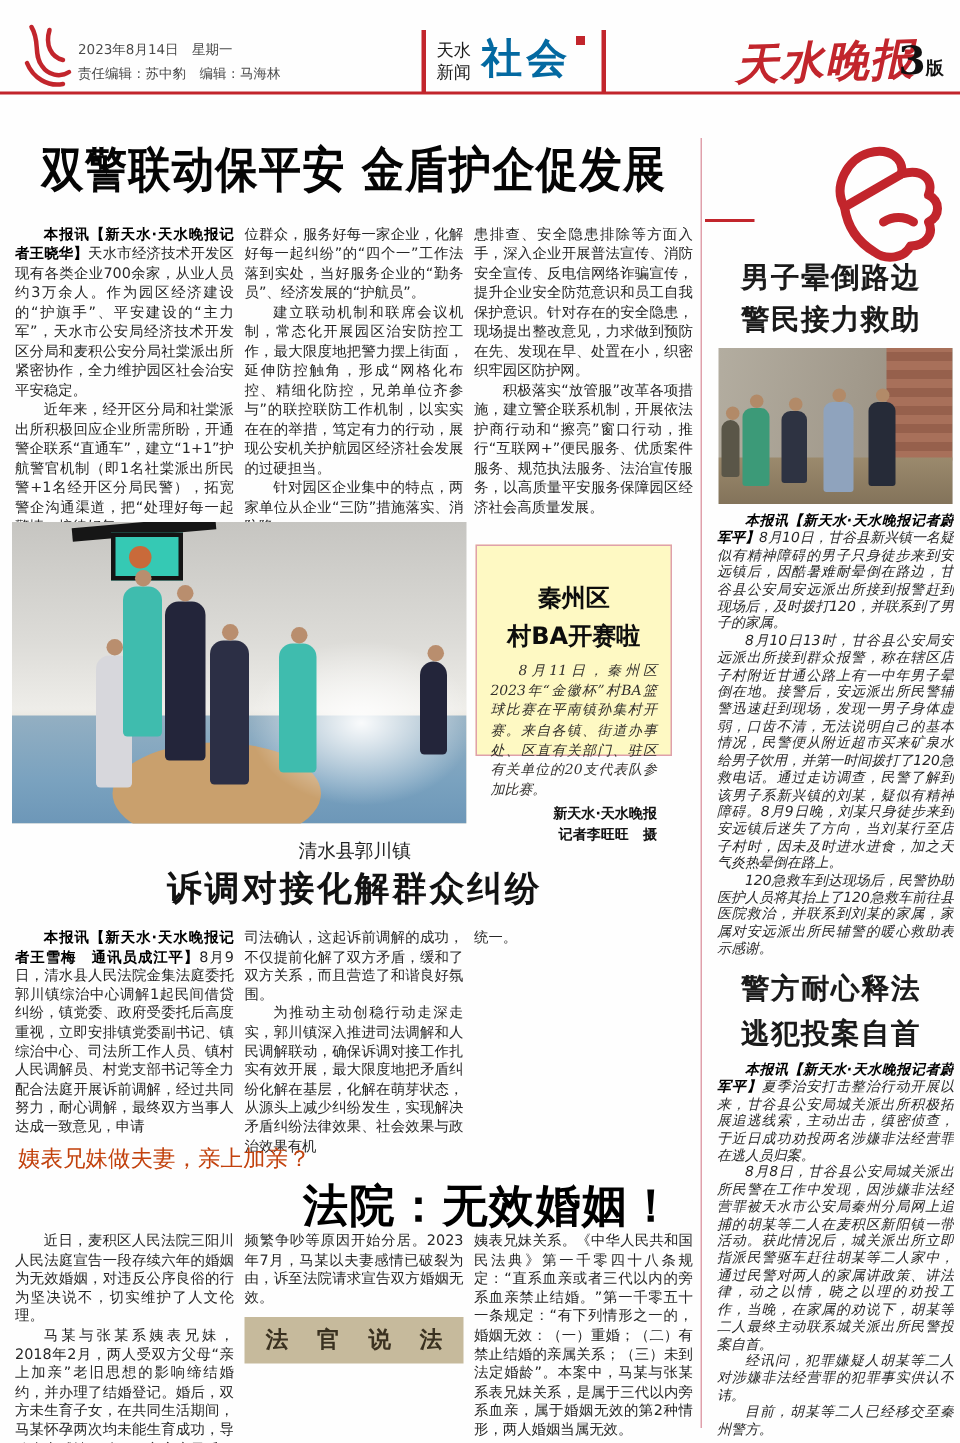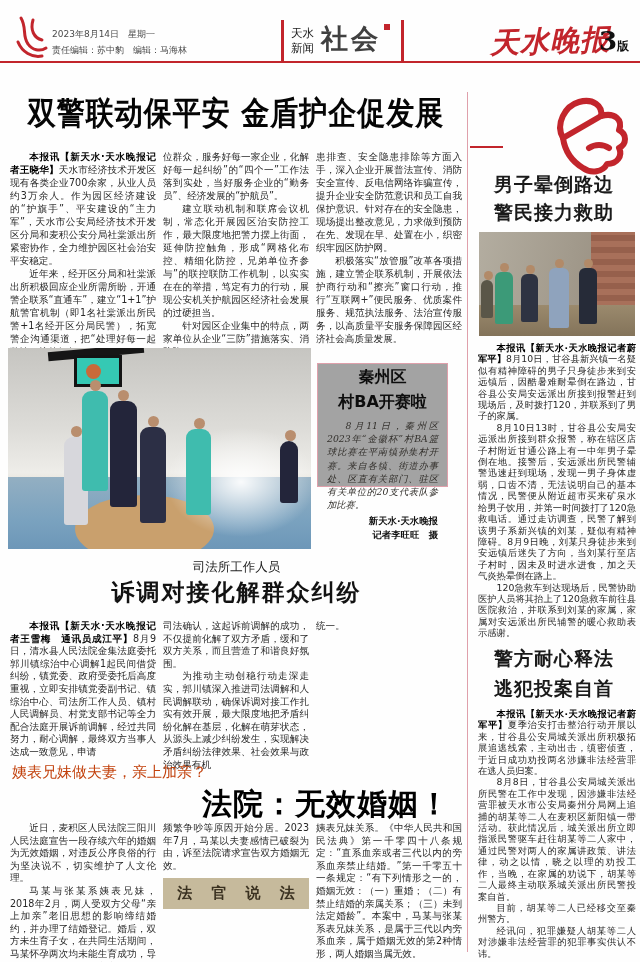--- a/index.html
+++ b/index.html
@@ -8,21 +8,21 @@
     position:relative; width:640px; height:962px; margin:0 auto;
     background:#fefefe; overflow:hidden; color:var(--ink);
     font-family:"DejaVu Sans","Liberation Sans",sans-serif;
   }
   
   .logo{ position:absolute; left:12px; top:14px; }
   .h-date{ position:absolute; left:52px; top:26px; font-size:9px; color:#4a4a4a; line-height:16px; white-space:pre; }
   .h-center{ position:absolute; left:281px; top:20px; display:flex; align-items:center; gap:7px; }
   .h-bar{ width:3px; height:42px; background:var(--red); }
   .h-sec{ font-size:11.5px; line-height:15px; color:#1b1b1b; text-align:center; }
-  .h-shehui{ font-family:Liberation Sans, sans-serif; font-size:27px; font-weight:bold; letter-spacing:3px; color:#404040; position:relative; top:-2px;}
+  .h-shehui{ font-family:Liberation Sans, sans-serif; font-size:27px; font-weight:bold; letter-spacing:3px; color:#0369a1; position:relative; top:-2px;}
   .h-seal{ width:6px; height:6px; background:var(--red); display:inline-block; position:relative; top:-14px; left:-4px;}
   .masthead{ position:absolute; left:490px; top:22px; font-family:"DejaVu Serif","Liberation Serif",serif;
     font-style:italic; font-weight:bold; font-size:29px; color:var(--red); letter-spacing:1px; transform:rotate(-2deg); }
   .pageno{ position:absolute; left:599px; top:26px; font-family:"DejaVu Serif","Liberation Serif",serif; color:#111; }
   .pageno .n{ font-size:26px; font-weight:bold; }
   .pageno .b{ font-size:12px; font-weight:bold; }
   .h-rule{ position:absolute; left:0; top:61px; width:640px; height:2px; background:var(--red); }
 
   
   .ncol{ width:146px; font-size:9.6px; line-height:13px; text-align:justify; color:#272727; }
@@ -48,22 +48,22 @@
   .fig::before{ content:""; position:absolute; top:-11px; left:30%; width:11px; height:11px; border-radius:50%; background:#b98e6e; }
   .f1{ left:74px; bottom:58px; width:26px; height:100px; background:#3fbcae; }
   .f2{ left:102px; bottom:42px; width:27px; height:106px; background:#23253a; }
   .f3{ left:132px; bottom:26px; width:26px; height:96px; background:#2c2f45; }
   .f4{ left:56px; bottom:24px; width:24px; height:88px; background:#d7d7dc; }
   .f5{ left:178px; bottom:34px; width:25px; height:86px; background:#3fbcae; }
   .f6{ left:272px; bottom:46px; width:18px; height:62px; background:#23253a; }
   .bb-ball{ position:absolute; left:78px; top:16px; width:15px; height:15px; border-radius:50%; background:#c96a3a; }
 
   
-  .vbox{ position:absolute; left:317px; top:363px; width:131px; height:124px; box-sizing:border-box;
-    border:1px solid var(--pink); padding:0 9px 8px; background:#a3a3a3; }
+  .vbox{ position:absolute; left:317px; top:363px; width:131px; height:141px; box-sizing:border-box;
+    border:1px solid var(--pink); padding:22px 9px 8px; background:#fef9c3; }
   .vbox-title{ text-align:center; font-size:16px; font-weight:700; line-height:25px; color:#0d0d0d; }
   .vbox-body{ margin-top:5px; font-family:"DejaVu Serif","Liberation Serif",serif; font-style:italic;
     font-size:9.3px; line-height:13.2px; text-align:justify; color:#33302c; text-indent:2em; }
   .vbox-credit{ margin-top:3px; text-align:right; font-weight:700; font-size:9.4px; line-height:14px; color:#111; }
 
   .vdivider{ position:absolute; left:467px; top:92px; width:1px; height:860px; background:var(--pink); }
 
   
   .med-kicker{ position:absolute; left:10px; top:559px; width:453px; text-align:center; font-size:12.5px; color:#232323; }
   .med-headline{ position:absolute; left:10px; top:577px; width:453px; text-align:center;
@@ -91,21 +91,21 @@
     background:repeating-linear-gradient(0deg,#a8705a 0 6px,#96604c 6px 12px); }
   .rp-dirt{ position:absolute; bottom:0; left:0; width:100%; height:30%; background:linear-gradient(180deg,#9b8a6d,#83735a); }
   .rp-fig{ position:absolute; border-radius:6px 6px 2px 2px; }
   .rp-fig::before{ content:""; position:absolute; top:-9px; left:28%; width:9px; height:9px; border-radius:50%; background:#b28a68; }
   .r1{ left:16px; bottom:12px; width:18px; height:52px; background:#3c9a78; }
   .r2{ left:42px; bottom:14px; width:17px; height:48px; background:#2e3342; }
   .r3{ left:70px; bottom:8px; width:20px; height:60px; background:#8fa3bd; }
   .r4{ left:100px; bottom:12px; width:18px; height:56px; background:#262b38; }
   .r5{ left:2px; bottom:18px; width:12px; height:38px; background:#5a5648; }
   .rc-body{ position:absolute; left:478px; width:158px; overflow:hidden;
-    font-size:9.3px; line-height:11.4px; text-align:justify; color:#272727; }
+    font-size:9.3px; line-height:11.4px; text-align:justify; color:#272727;font-style:italic; }
   .rc-body p{ margin:0; text-indent:2em; }
   .rc-body1{ top:342px; height:297px; }
   .rc-body2{ top:708px; height:252px; }
 </style>
 </head>
 <body>
 
 <div class="page">
 
   <span class="logo">
@@ -173,21 +173,21 @@
     </div>
     <div class="vbox-body">8月11日，秦州区2023年“金徽杯”村BA篮球比赛在平南镇孙集村开赛。来自各镇、街道办事处、区直有关部门、驻区有关单位的20支代表队参加比赛。</div>
     <div class="vbox-credit">
       <span>新天水·天水晚报</span><br>
       <span>记者李旺旺　摄</span>
     </div>
   </div>
 
   <div class="vdivider"></div>
 
-  <div class="med-kicker">司法所工作人员</div>
+  <div class="med-kicker">清水县郭川镇</div>
   <div class="med-headline">诉调对接化解群众纠纷</div>
   <div class="med-cols">
     <div class="ncol">
       <p><b class="intro">本报讯【新天水·天水晚报记者王雪梅　通讯员成江平】</b><span>8月9日，清水县人民法院金集法庭委托郭川镇综治中心调解1起民间借贷纠纷，镇党委、政府受委托后高度重视，立即安排镇党委副书记、镇综治中心、司法所工作人员、镇村人民调解员、村党支部书记等全力配合法庭开展诉前调解，经过共同努力，耐心调解，最终双方当事人达成一致意见，申请</span></p>
     </div>
     <div class="ncol">
       <p class="cont">司法确认，这起诉前调解的成功，不仅提前化解了双方矛盾，缓和了双方关系，而且营造了和谐良好氛围。</p>
       <p>为推动主动创稳行动走深走实，郭川镇深入推进司法调解和人民调解联动，确保诉调对接工作扎实有效开展，最大限度地把矛盾纠纷化解在基层，化解在萌芽状态，从源头上减少纠纷发生，实现解决矛盾纠纷法律效果、社会效果与政治效果有机</p>
     </div>
     <div class="ncol">
@@ -240,17 +240,17 @@
     <p>8月10日13时，甘谷县公安局安远派出所接到群众报警，称在辖区店子村附近甘通公路上有一中年男子晕倒在地。接警后，安远派出所民警辅警迅速赶到现场，发现一男子身体虚弱，口齿不清，无法说明自己的基本情况，民警便从附近超市买来矿泉水给男子饮用，并第一时间拨打了120急救电话。通过走访调查，民警了解到该男子系新兴镇的刘某，疑似有精神障碍。8月9日晚，刘某只身徒步来到安远镇后迷失了方向，当刘某行至店子村时，因未及时进水进食，加之天气炎热晕倒在路上。</p>
     <p>120急救车到达现场后，民警协助医护人员将其抬上了120急救车前往县医院救治，并联系到刘某的家属，家属对安远派出所民辅警的暖心救助表示感谢。</p>
   </div>
 
   <div class="rc-h" style="top:646px">警方耐心释法</div>
   <div class="rc-h" style="top:676px">逃犯投案自首</div>
 
   <div class="rc-body rc-body2">
     <p><b class="intro">本报讯【新天水·天水晚报记者蔚军平】</b><span>夏季治安打击整治行动开展以来，甘谷县公安局城关派出所积极拓展追逃线索，主动出击，缜密侦查，于近日成功劝投两名涉嫌非法经营罪在逃人员归案。</span></p>
     <p>8月8日，甘谷县公安局城关派出所民警在工作中发现，因涉嫌非法经营罪被天水市公安局秦州分局网上追捕的胡某等二人在麦积区新阳镇一带活动。获此情况后，城关派出所立即指派民警驱车赶往胡某等二人家中，通过民警对两人的家属讲政策、讲法律，动之以情，晓之以理的劝投工作，当晚，在家属的劝说下，胡某等二人最终主动联系城关派出所民警投案自首。</p>
+    <p>经讯问，犯罪嫌疑人胡某等二人对涉嫌非法经营罪的犯罪事实供认不讳。</p>
     <p>目前，胡某等二人已经移交至秦州警方。</p>
-    <p>经讯问，犯罪嫌疑人胡某等二人对涉嫌非法经营罪的犯罪事实供认不讳。</p>
   </div>
 
 </div>
 
 </body></html>

